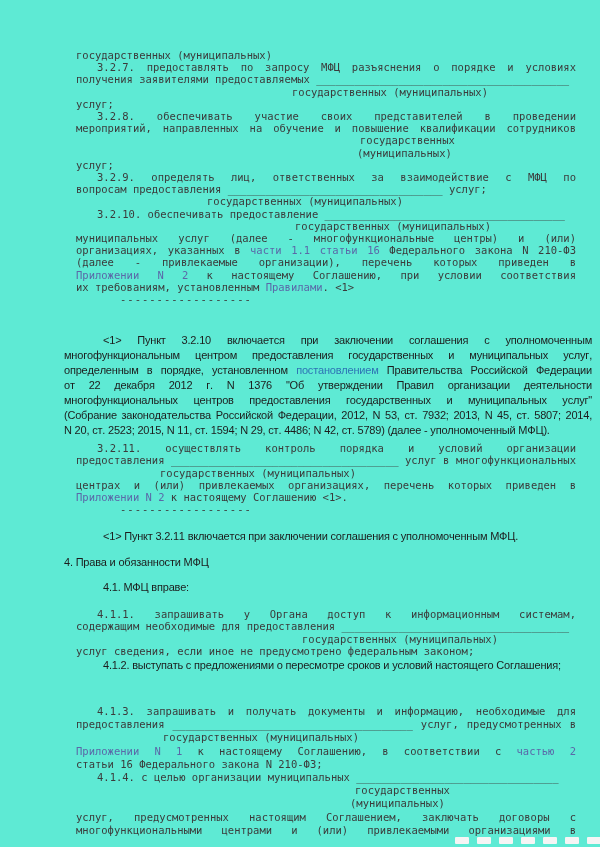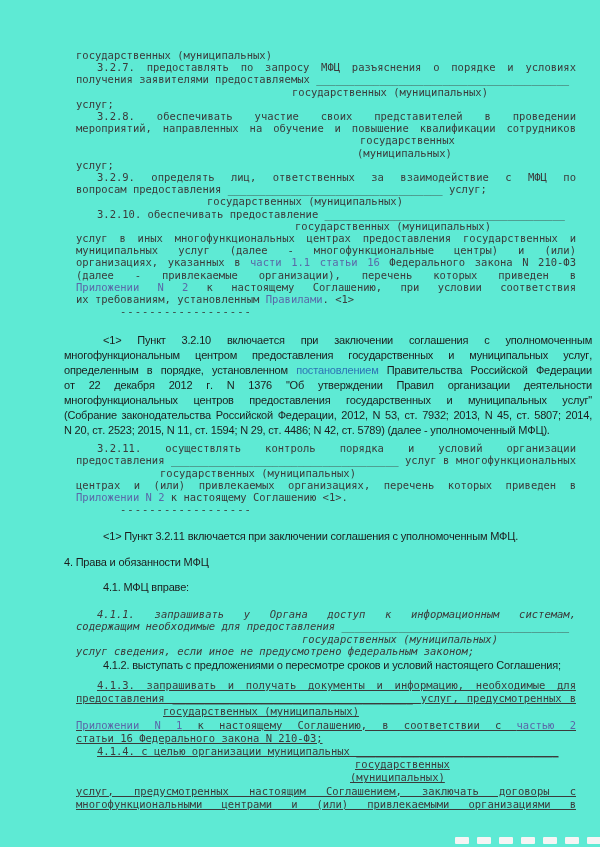--- a/index.html
+++ b/index.html
@@ -4,22 +4,22 @@
 <style>
   html,body{margin:0;padding:0;background:#ffffff;}
   .page{position:relative;width:600px;height:847px;background:#5eead4;overflow:hidden;
         font-kerning:none;}
   
   .mono{position:absolute;left:76px;width:500px;
         font-family:"DejaVu Sans Mono","Liberation Mono",monospace;
         font-size:10.5px;color:#3b3b3b;white-space:normal;}
   .secA{top:49px;line-height:12.2px;}
   .secC{top:442px;line-height:12.3px;}
-  .secD{top:608px;line-height:12.4px;font-style:italic;}
-  .secE{top:679px;line-height:13.2px;text-decoration:underline;}
+  .secD{top:608px;line-height:12.4px;}
+  .secE{top:705px;line-height:13.2px;}
   
   .sans{position:absolute;left:64px;width:528px;
         font-family:Liberation Sans, sans-serif;
         font-size:11px;letter-spacing:-0.2px;color:#1c1c1c;line-height:15px;}
   .fn1{top:333px;}
   .fn2{top:529px;}
   .h4{top:555px;text-align:center;}
   .h41{top:580px;}
   .p412{top:658px;}
   .ln{min-height:1em;}
@@ -54,21 +54,20 @@
     <div class="ln j ind">3.2.8. обеспечивать участие своих представителей в проведении</div>
     <div class="ln j">мероприятий, направленных на обучение и повышение квалификации сотрудников</div>
     <div class="ln capA9">государственных</div>
     <div class="ln capA10">(муниципальных)</div>
     <div class="ln">услуг;</div>
     <div class="ln j ind">3.2.9. определять лиц, ответственных за взаимодействие с МФЦ по</div>
     <div class="ln">вопросам предоставления __________________________________ услуг;</div>
     <div class="ln capA14">государственных (муниципальных)</div>
     <div class="ln ind">3.2.10. обеспечивать предоставление ______________________________________</div>
     <div class="ln capA16">государственных (муниципальных)</div>
-    <div class="ln j">услуг в иных многофункциональных центрах предоставления государственных и</div>
     <div class="ln j">муниципальных услуг (далее - многофункциональные центры) и (или)</div>
     <div class="ln j"><span>организациях, указанных в </span><a class="mlink">части 1.1 статьи 16</a><span> Федерального закона N 210-ФЗ</span></div>
     <div class="ln j">(далее - привлекаемые организации), перечень которых приведен в</div>
     <div class="ln j"><a class="mlink">Приложении N 2</a><span> к настоящему Соглашению, при условии соответствия</span></div>
     <div class="ln"><span>их требованиям, установленным </span><a class="mlink">Правилами</a><span>. &lt;1&gt;</span></div>
     <div class="ln dash">------------------</div>
   </div>
 
   <div class="sans fn1">
     <div class="ln j inds">&lt;1&gt; Пункт 3.2.10 включается при заключении соглашения с уполномоченным</div>

